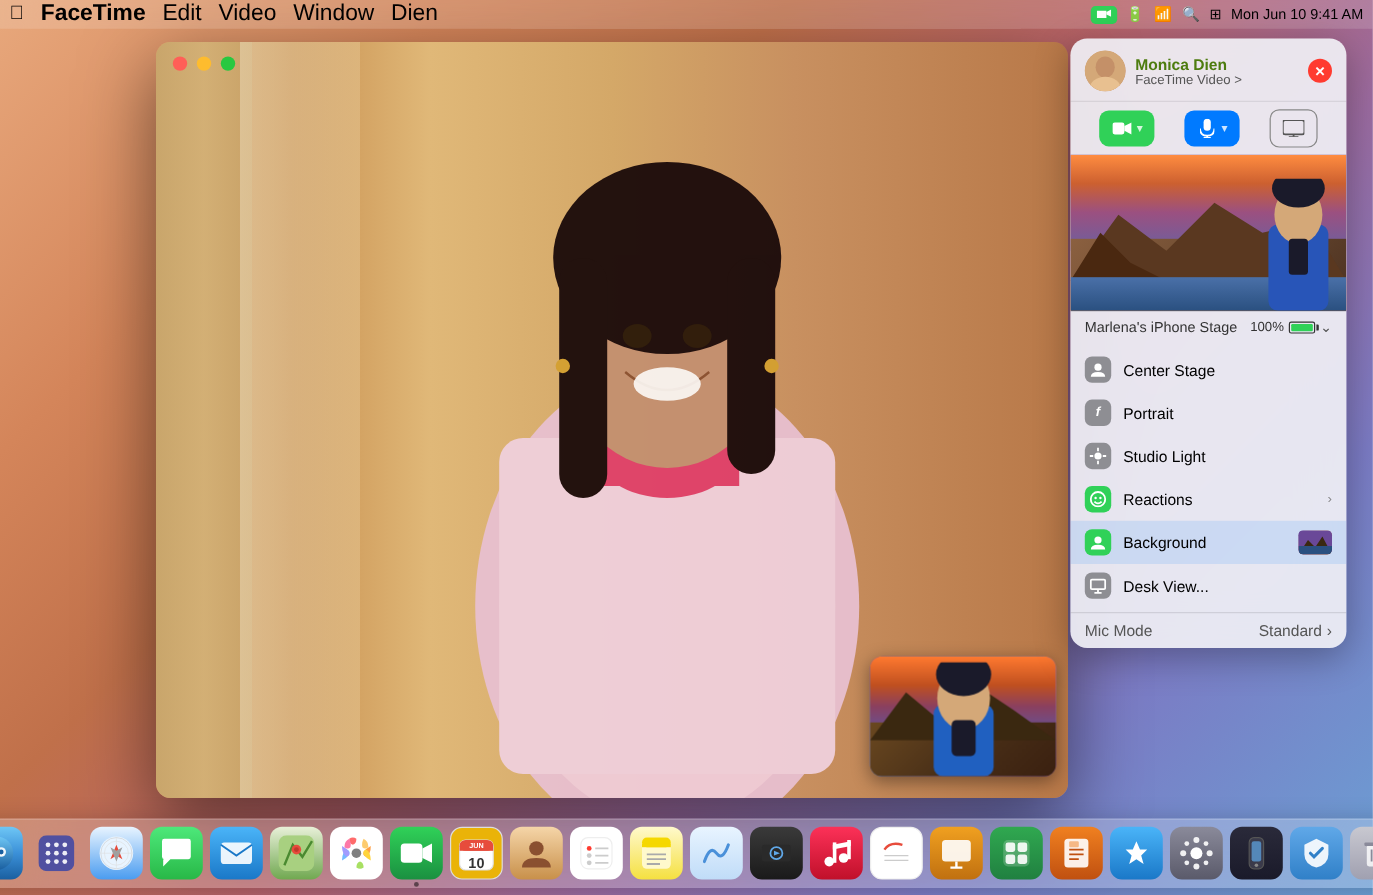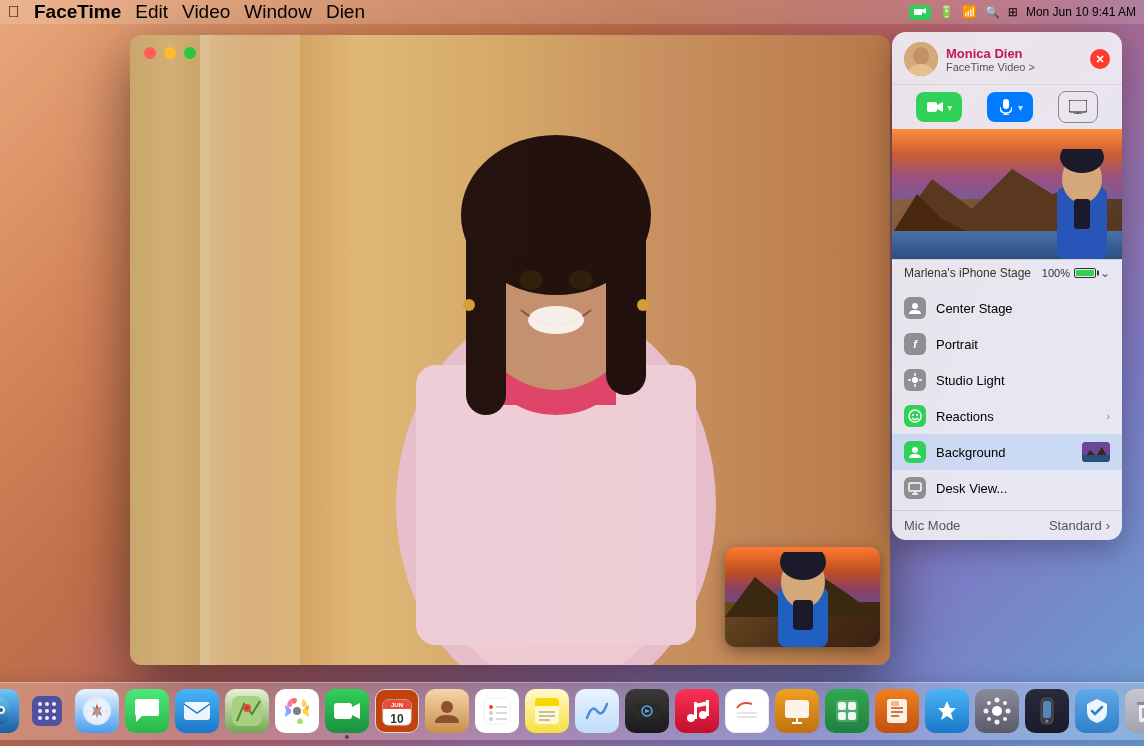--- a/index.html
+++ b/index.html
@@ -123,21 +123,21 @@
       height: 34px;
       border-radius: 50%;
       background: linear-gradient(135deg, #d4a878, #c08050);
       overflow: hidden;
       flex-shrink: 0;
     }
     .notif-info { flex: 1; }
     .notif-name {
       font-size: 13px;
       font-weight: 600;
-      color: #be185d;
+      color: #4d7c0f;
     }
     .notif-sub {
       font-size: 11px;
       color: #555;
     }
     .notif-close {
       width: 20px;
       height: 20px;
       background: #ff3b30;
       border-radius: 50%;
@@ -733,21 +733,21 @@
     <div class="dock-icon-bg" style="background:linear-gradient(180deg,#30d158,#1a9040);border-radius:10px;">
       <svg width="30" height="30" viewBox="0 0 30 30">
           <rect x="2" y="7" width="18" height="16" rx="3" fill="white"></rect>
           <path d="M20 11 L28 7 V23 L20 19 Z" fill="white"></path>
         </svg>
     </div>
     <div class="dock-dot"></div>
   </div>
 
   <div class="dock-item">
-    <div class="dock-icon-bg" style="background:#c2410c;border:1px solid #ddd;border-radius:10px;">
+    <div class="dock-icon-bg" style="background:#eab308;border:1px solid #ddd;border-radius:10px;">
       <svg width="30" height="30" viewBox="0 0 30 30">
           <rect x="1" y="4" width="28" height="25" rx="5" fill="white" stroke="#e0e0e0"></rect>
           <rect x="1" y="4" width="28" height="9" rx="5" fill="#e74c3c"></rect>
           <rect x="1" y="9" width="28" height="4" fill="#e74c3c"></rect>
           <text x="15" y="27" text-anchor="middle" font-size="12" font-weight="bold" fill="#333">10</text>
           <text x="15" y="11" text-anchor="middle" font-size="6" fill="white" font-weight="bold">JUN</text>
         </svg>
     </div>
   </div>
 

